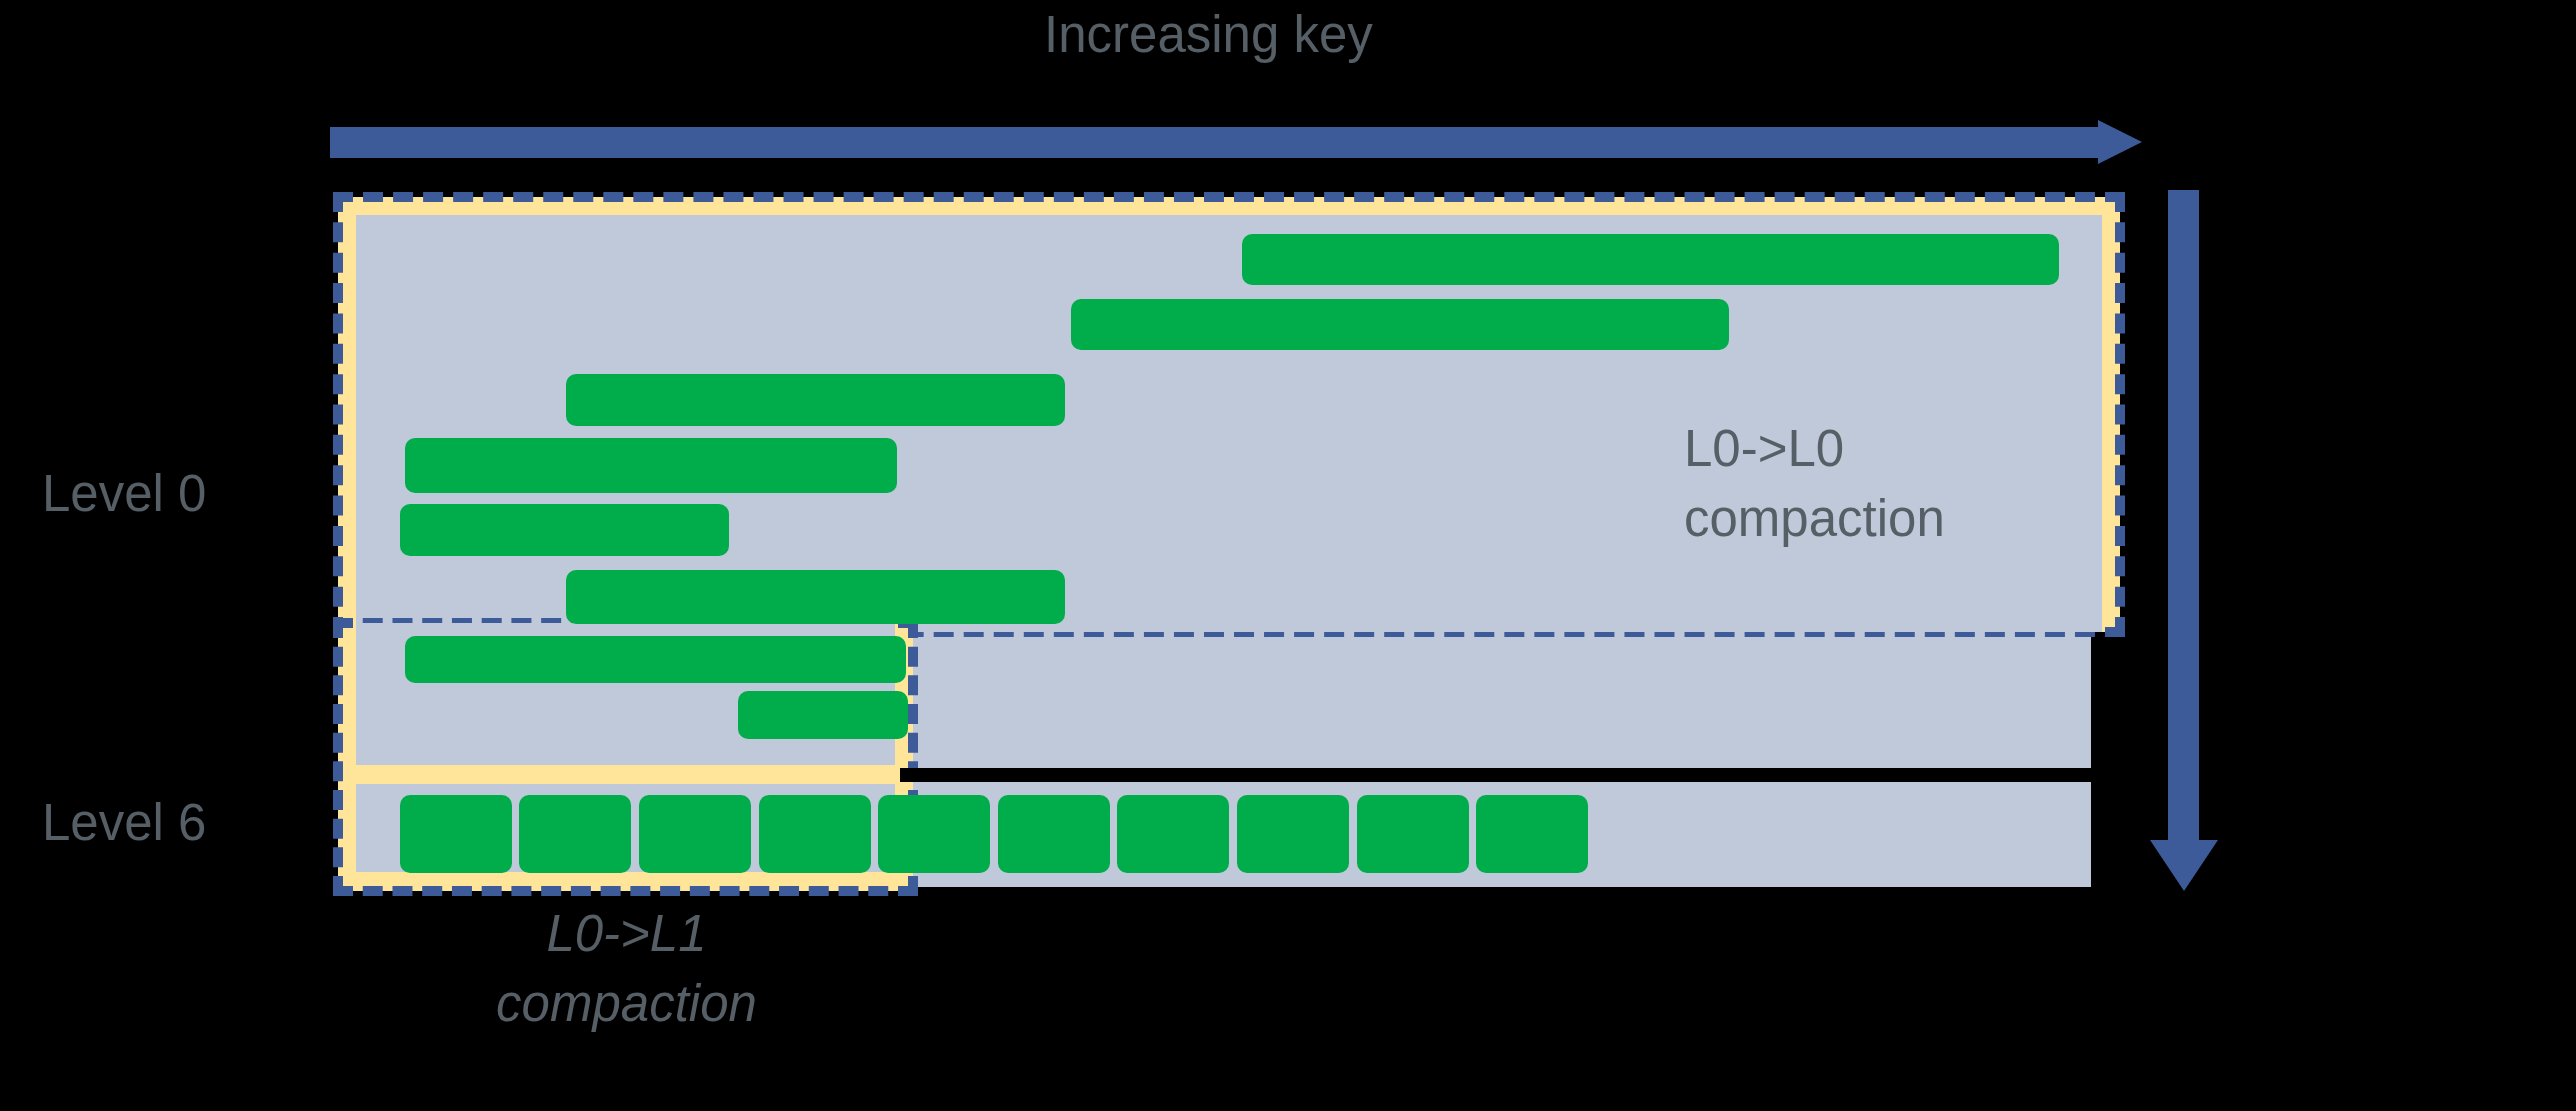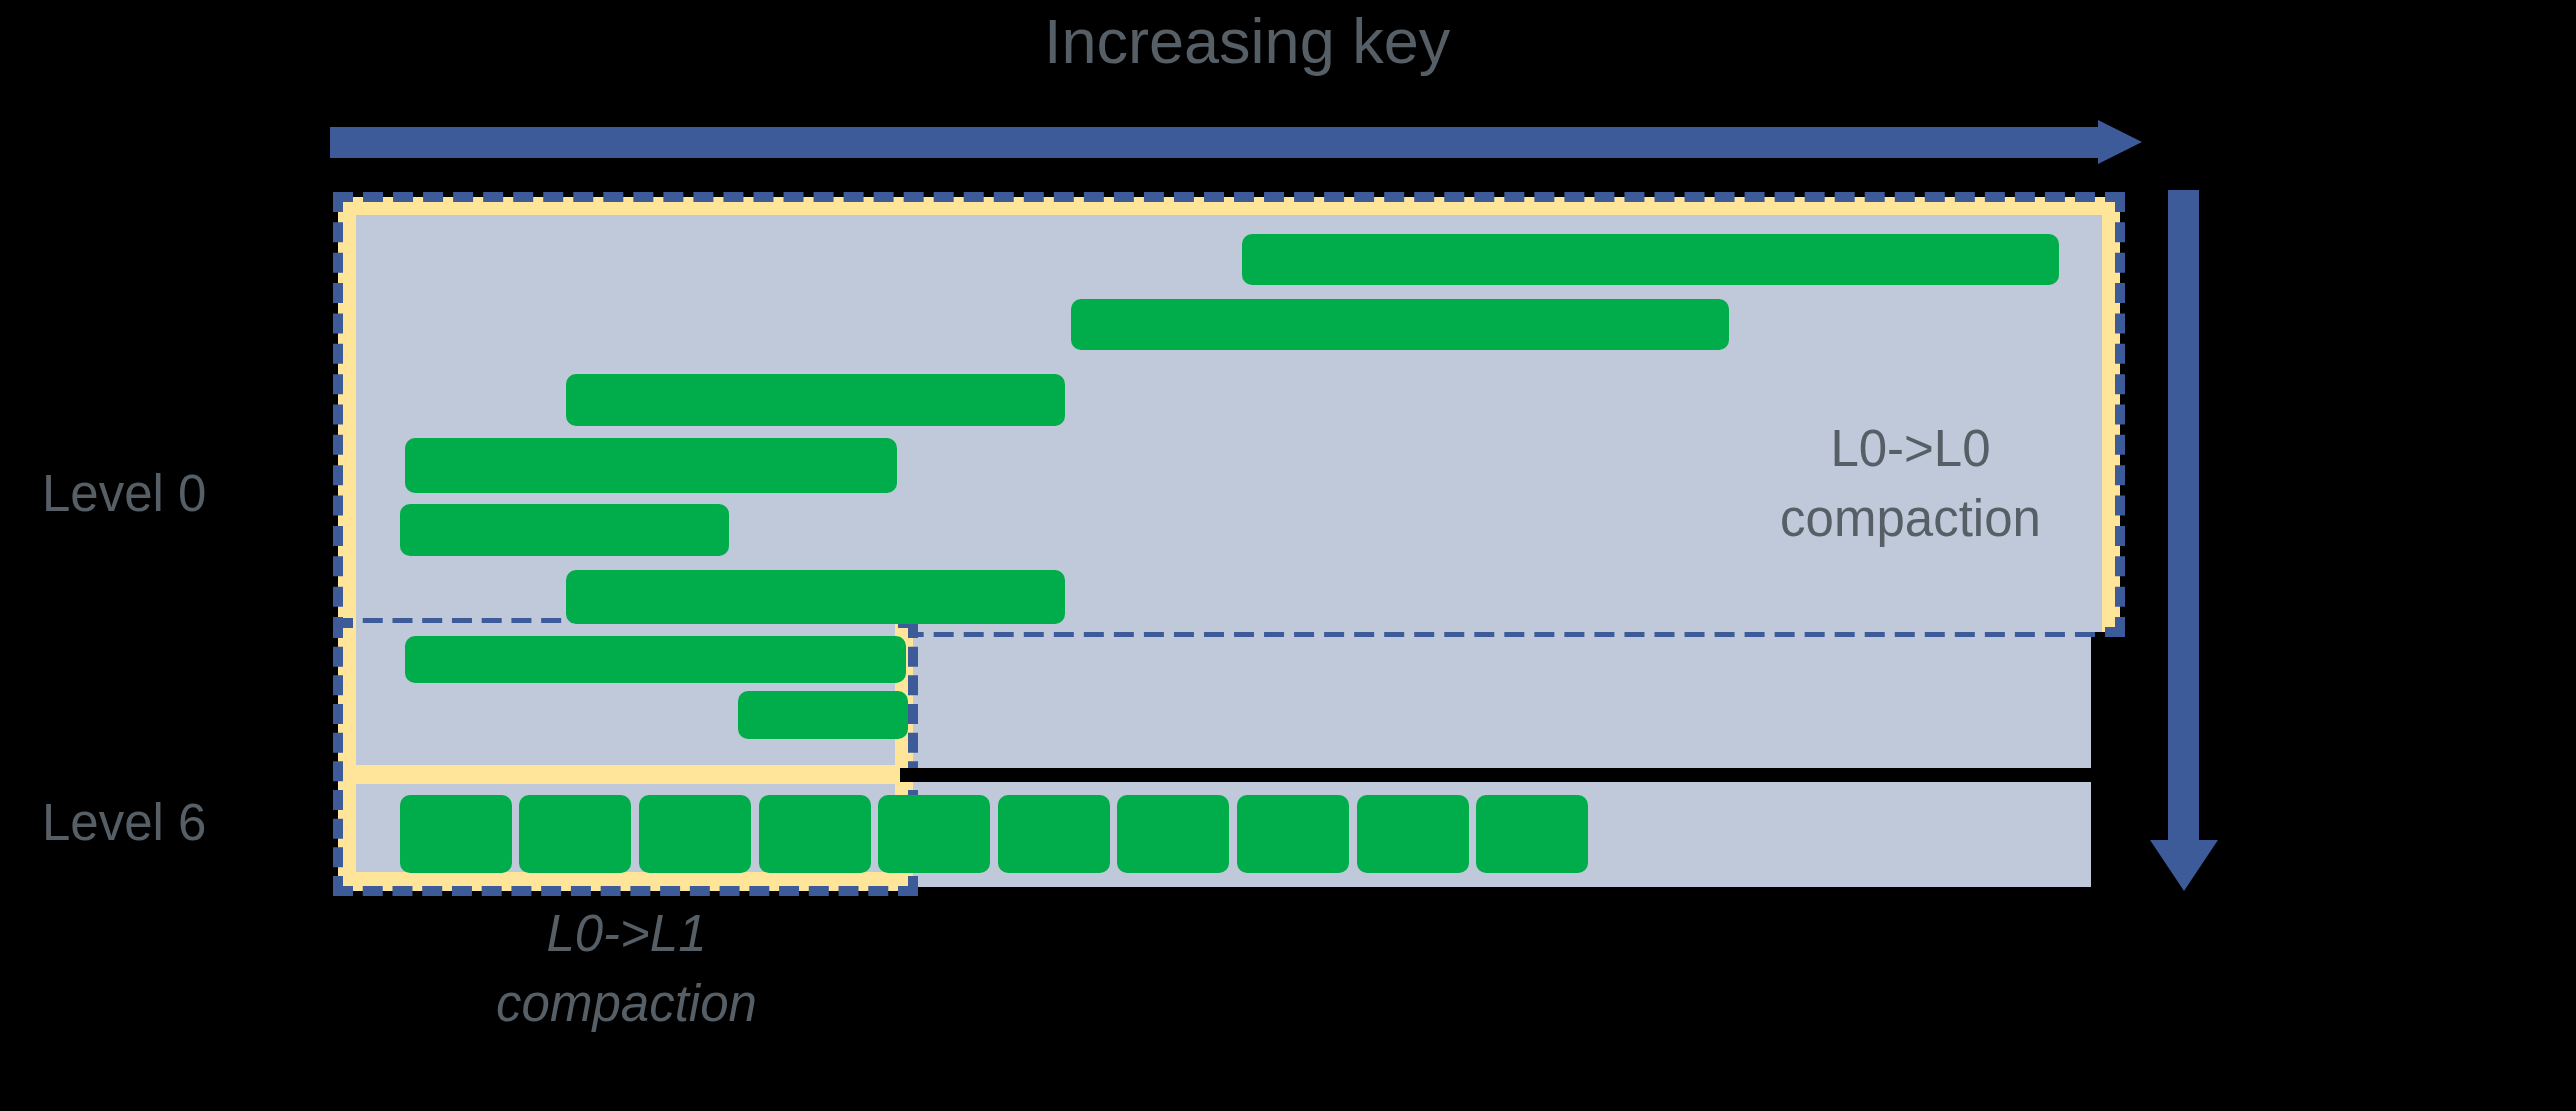--- a/index.html
+++ b/index.html
@@ -1,25 +1,25 @@
 <!DOCTYPE html>
 <html style="font-size:11.3px"><head>
 <meta charset="utf-8">
 <style>
   html,body{margin:0;padding:0;background:#000;}
   #stage{position:relative;width:2576px;height:1111px;background:#000;
          font-family:"Liberation Sans", sans-serif;overflow:hidden;}
 
   .lbl{position:absolute;color:#565e66;white-space:nowrap;}
-  .lbl-increasing-key{font-size:63px;left:1044px;top:5px;}
+  .lbl-increasing-key{font-size:51px;left:1044px;top:5px;}
   .lbl-increasing-age{font-size:51px;left:2219px;top:453px;text-align:center;width:326px;line-height:1.28;}
   .lbl-level0{font-size:51px;left:42px;top:464px;}
   .lbl-level1{font-size:51px;left:42px;top:793px;}
   .lbl-l0l0{position:absolute;font-size:51px;color:#565e66;left:1684px;top:414px;
-            width:453px;text-align:center;line-height:1.38;}
+            width:453px;text-align:left;line-height:1.38;}
   .lbl-l0l1{position:absolute;font-size:51px;color:#565e66;left:400px;top:899px;
             width:453px;text-align:center;line-height:1.38;font-style:italic;}
 
   
   .h-arrow{position:absolute;left:330px;top:120px;width:1812px;height:45px;}
   .h-arrow .shaft{position:absolute;left:0;top:7px;width:1769px;height:31px;background:#3d5a99;}
   .h-arrow .head{position:absolute;right:0;top:0;width:0;height:0;
      border-top:22.6px solid transparent;border-bottom:22.6px solid transparent;
      border-left:44px solid #3d5a99;}
 

